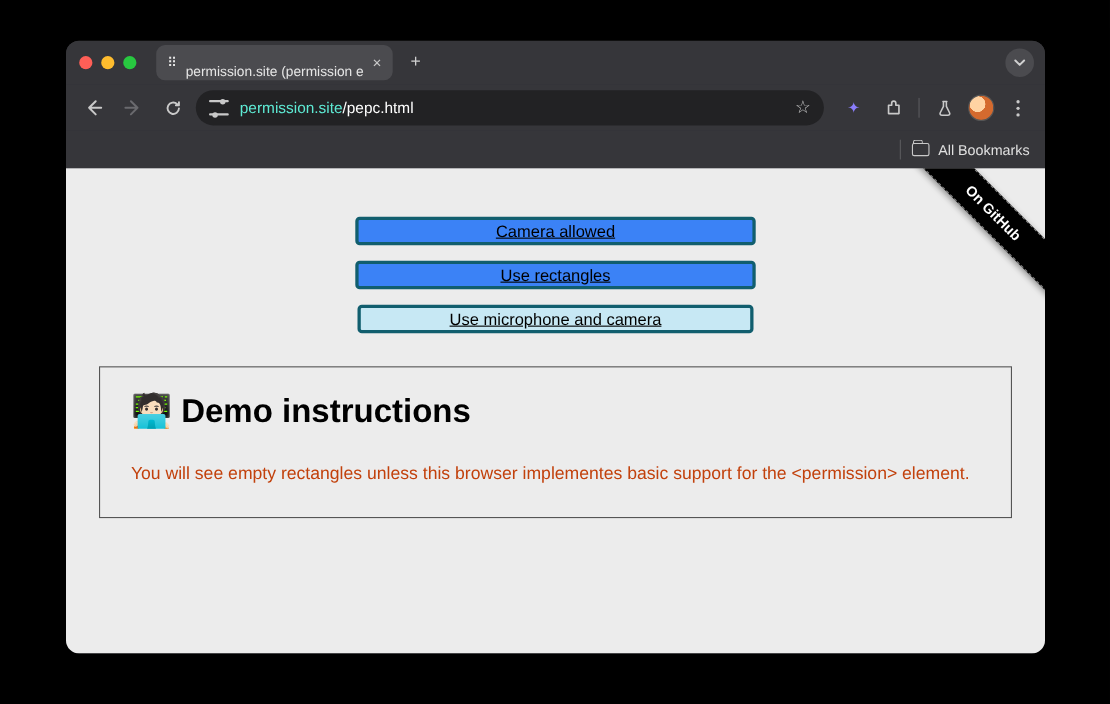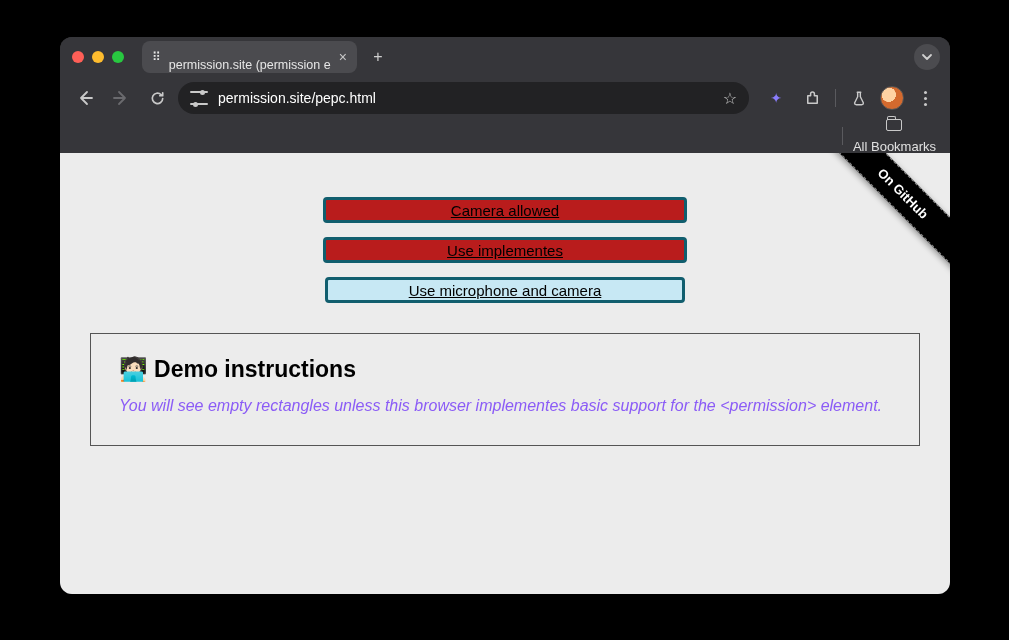--- a/index.html
+++ b/index.html
@@ -90,21 +90,21 @@
     }
     .site-tune {
       width: 18px; height: 14px;
       display: flex; flex-direction: column; justify-content: space-between;
     }
     .site-tune .bar { height: 2px; background: #c9c9c9; border-radius: 1px; position: relative; }
     .site-tune .bar::after { content:''; position:absolute; width:5px; height:5px; background:#c9c9c9; border-radius:50%; top:-1.5px; }
     .site-tune .bar.b1::after { left: 10px; }
     .site-tune .bar.b2::after { left: 3px; }
     .url { display: flex; gap: 0; }
-    .url .host { color: #ffffff; }
+    .url .host { color: #5eead4; }
     .url .path { color: #ffffff; }
     .star { margin-left: auto; color: #c9c9c9; font-size: 16px; }
     .right-icons { display: flex; align-items: center; gap: 6px; margin-left: 6px; }
     .separator { width: 1px; height: 18px; background: #5a5a5e; margin: 0 2px; }
     .avatar { width: 24px; height: 24px; border-radius: 50%; background: radial-gradient(circle at 35% 35%, #ffd3a3 0 35%, #d46a2e 36% 100%); border: 1px solid #555; }
     .kebab { display: flex; flex-direction: column; gap: 3px; align-items:center; justify-content:center; }
     .kebab span { width: 3px; height: 3px; background: #c9c9c9; border-radius: 50%; display:block; }
     .spark { color:#8a7dfc; font-size:14px; }
 
     
@@ -133,47 +133,46 @@
       width: 100%;
       display: flex; flex-direction: column; align-items: center;
       gap: 14px;
       margin-top: 44px;
     }
     .perm-btn {
       font-size: 15px;
       color: #000;
       text-decoration: underline;
       border: 3px solid #115e6e;
-      background: #b91c1c;
+      background: #3b82f6;
       border-radius: 4px;
       height: 26px;
       display: flex; align-items: center; justify-content: center;
       cursor: pointer;
     }
     .perm-btn.w1 { width: 364px; }
     .perm-btn.w3 { width: 360px; background: #c7e8f4; }
 
     .instructions {
       margin: 30px 30px 0 30px;
       border: 1.5px solid #555;
       padding: 22px 28px 28px 28px;
       background: #ececec;
     }
     .instructions h2 {
       font-family: Verdana, Arial, sans-serif;
-      font-size: 23px;
+      font-size: 30px;
       font-weight: 800;
-      margin-bottom: 12px;
+      margin-bottom: 28px;
     }
     .instructions p {
       font-family: Verdana, Arial, sans-serif;
       font-size: 16px;
       line-height: 1.35;
-      color: #8b5cf6;
-      font-style: italic;
+      color: #c2410c;
     }
 
     
     .ribbon {
       position: absolute;
       top: 24px; right: -58px;
       width: 210px;
       transform: rotate(45deg);
       background: #000;
       color: #fff;
@@ -262,38 +261,38 @@
             <span></span>
             <span></span>
             <span></span>
           </div>
       </div>
     </div>
   </div>
 
   <div class="bookmarks-bar">
     <div class="sep"></div>
-    <div style="display:flex;align-items:center;gap:8px;flex-direction:column;">
+    <div style="display:flex;align-items:center;gap:8px;">
       <div class="folder-icon"></div>
       <span>All Bookmarks</span>
     </div>
   </div>
 
   <div class="content">
 
     <div class="ribbon">
       <span>On GitHub</span>
     </div>
 
     <div class="buttons">
       <div class="perm-btn w1">
         <span>Camera allowed</span>
       </div>
       <div class="perm-btn w1">
-        <span>Use implementes</span>
+        <span>Use rectangles</span>
       </div>
       <div class="perm-btn w3">
         <span>Use microphone and camera</span>
       </div>
     </div>
 
     <div class="instructions">
       <h2>🧑🏻‍💻 Demo instructions</h2>
       <p>You will see empty rectangles unless this browser implementes basic support for the &lt;permission&gt; element.</p>
     </div>

